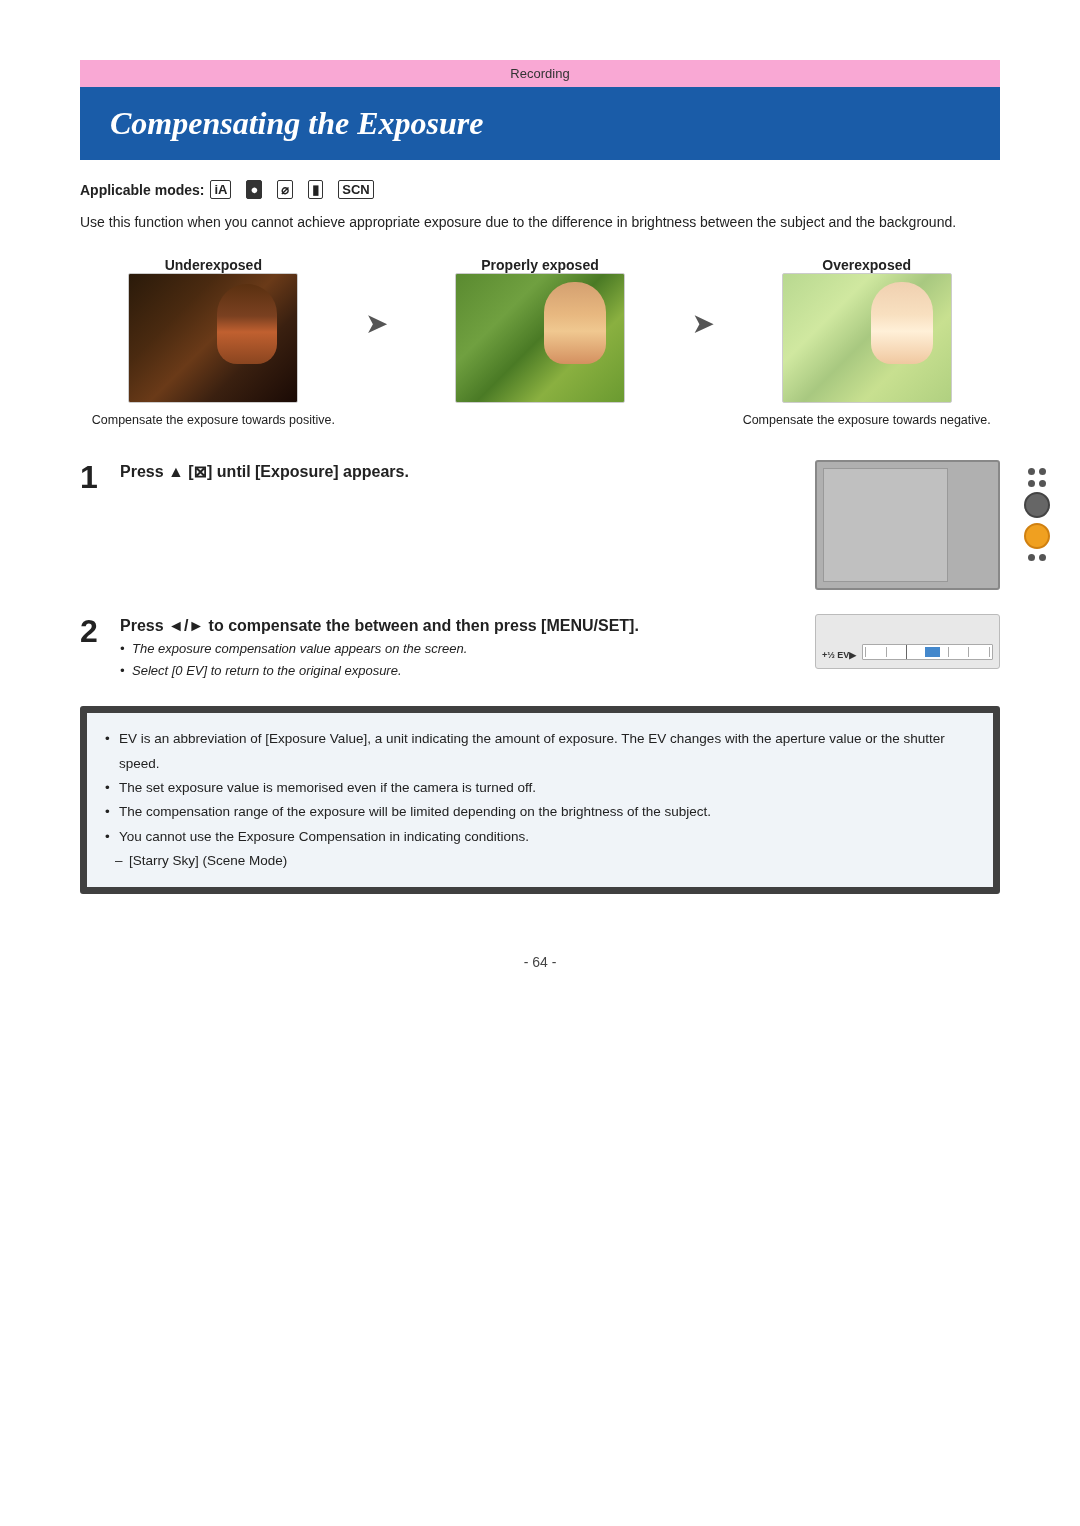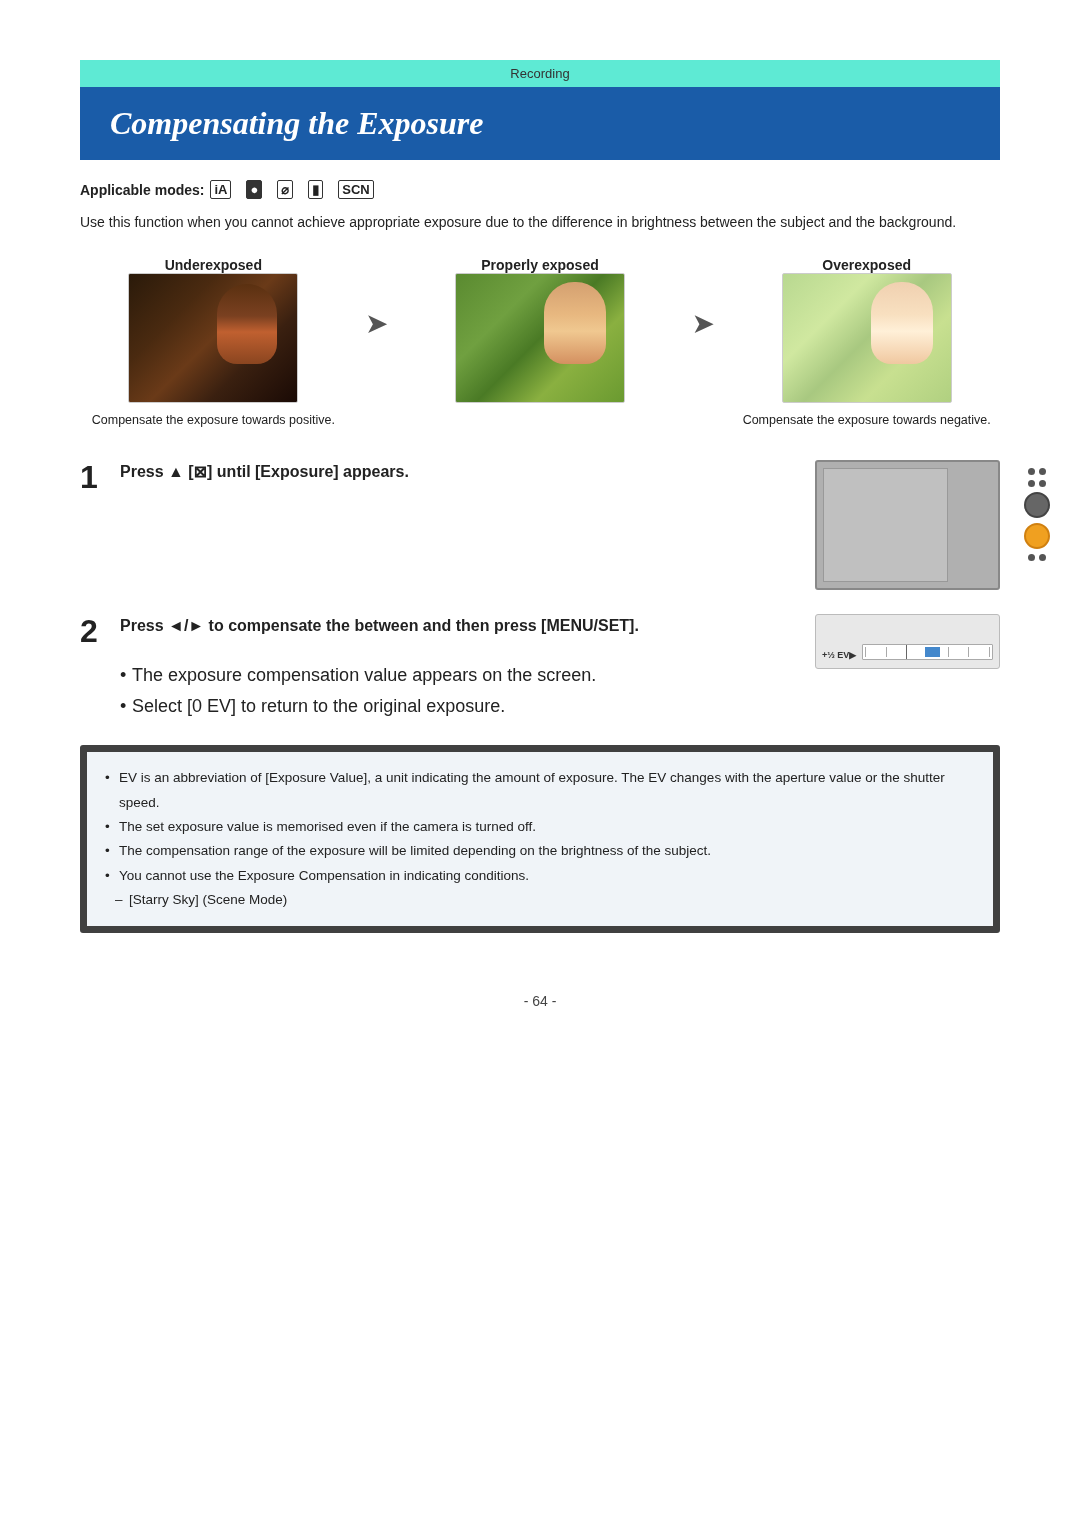--- a/index.html
+++ b/index.html
@@ -9,21 +9,21 @@
       background: #ffffff;
       font-family: Arial, sans-serif;
       font-size: 15px;
       color: #222;
       padding: 60px 80px 60px 80px;
     }
     .recording-label {
       text-align: center;
       font-size: 13px;
       color: #333;
-      background: #5eead4;
+      background: #f9a8d4;
       padding: 6px 0;
       margin-bottom: 0;
       width: 100%;
     }
     .title-bar {
       background: #1a5ca8;
       padding: 18px 30px;
       margin-bottom: 20px;
     }
     .title-bar h1 {
@@ -165,23 +165,24 @@
     
     .camera-screen-mockup {
       width: 185px;
       height: 130px;
       background: #b0b0b0;
       border: 2px solid #888;
       border-radius: 3px;
       position: relative;
     }
     .step2-bullets {
-      margin-top: 22px;
-      font-size: 18px;
+      margin-top: 0;
+      font-size: 13px;
       line-height: 1.7;
+      font-style: italic;
     }
     .step2-bullets li {
       list-style: none;
       padding-left: 12px;
       position: relative;
     }
     .step2-bullets li::before {
       content: '•';
       position: absolute;
       left: 0;

